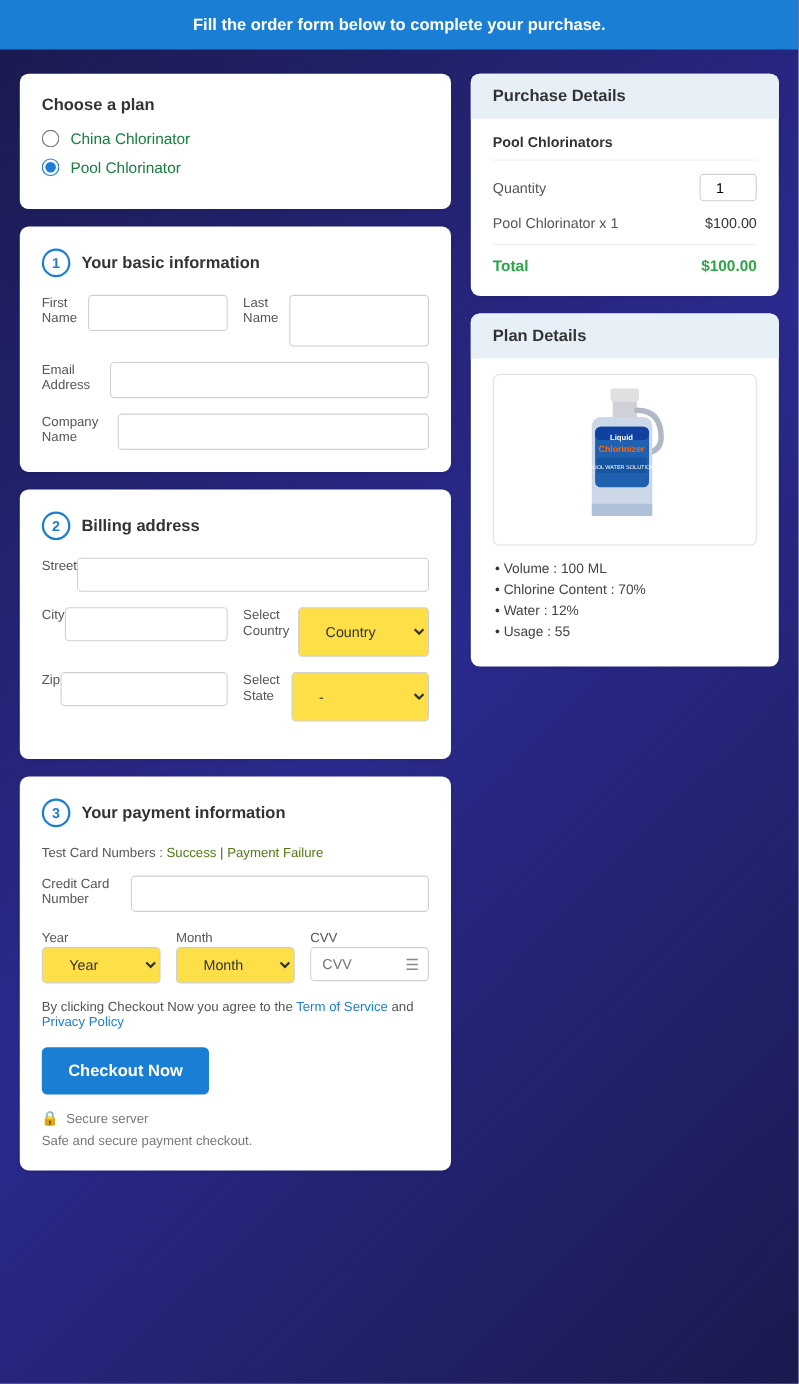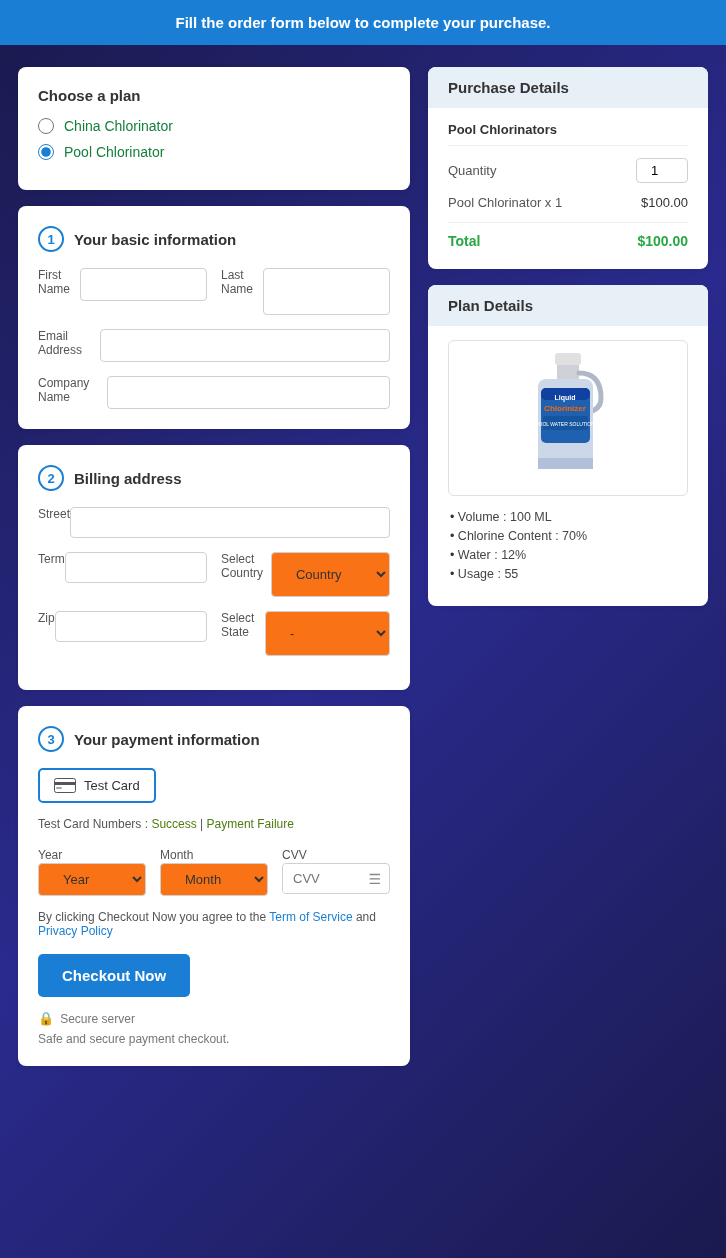--- a/index.html
+++ b/index.html
@@ -109,21 +109,21 @@
     .form-input {
       border: 1px solid #d0d0d0;
       border-radius: 4px;
       padding: 7px 10px;
       font-size: 13px;
       color: #333;
       outline: none;
       width: 100%;
     }
     select.form-input {
-      background: #f97316;
+      background: #fde047;
       cursor: pointer;
       padding-left: 20px;
     }
     
     .purchase-section-title {
       font-size: 13px;
       font-weight: 600;
       color: #333;
       margin-bottom: 12px;
       padding-bottom: 8px;
@@ -355,21 +355,21 @@
       <div class="section-header">
         <div class="section-number">2</div>
         <div class="section-title">Billing address</div>
       </div>
       <div class="form-group">
         <label class="form-label">Street</label>
         <input type="text" class="form-input" style="">
       </div>
       <div class="form-row">
         <div class="form-group">
-          <label class="form-label">Term</label>
+          <label class="form-label">City</label>
           <input type="text" class="form-input" style="">
         </div>
         <div class="form-group">
           <label class="form-label">Select Country</label>
           <select class="form-input">
             <option>Country</option>
           </select>
         </div>
       </div>
       <div class="form-row">
@@ -384,30 +384,26 @@
           </select>
         </div>
       </div>
     </div>
 
     <div class="card">
       <div class="section-header">
         <div class="section-number">3</div>
         <div class="section-title">Your payment information</div>
       </div>
-      <button class="payment-card-btn">
-        <svg class="card-icon-svg" viewBox="0 0 22 15" fill="none" xmlns="http://www.w3.org/2000/svg">
-          <rect x="0.5" y="0.5" width="21" height="14" rx="2" stroke="#555" fill="none"></rect>
-          <rect x="0" y="4" width="22" height="3" fill="#555"></rect>
-          <rect x="2" y="9" width="6" height="2" rx="1" fill="#aaa"></rect>
-        </svg>
-        <span>Test Card</span>
-      </button>
       <div class="test-card-numbers">
         <span>Test Card Numbers : </span><a href="#">Success</a><span> | </span><a href="#">Payment Failure</a>
+      </div>
+      <div class="form-group">
+        <label class="form-label">Credit Card Number</label>
+        <input type="text" class="form-input" style="">
       </div>
       <div class="expiry-cvv-row">
         <div class="expiry-cvv-group">
           <label class="form-label">Year</label>
           <select class="form-input">
             <option>Year</option>
             <option>2024</option>
             <option>2025</option>
             <option>2026</option>
             <option>2027</option>

